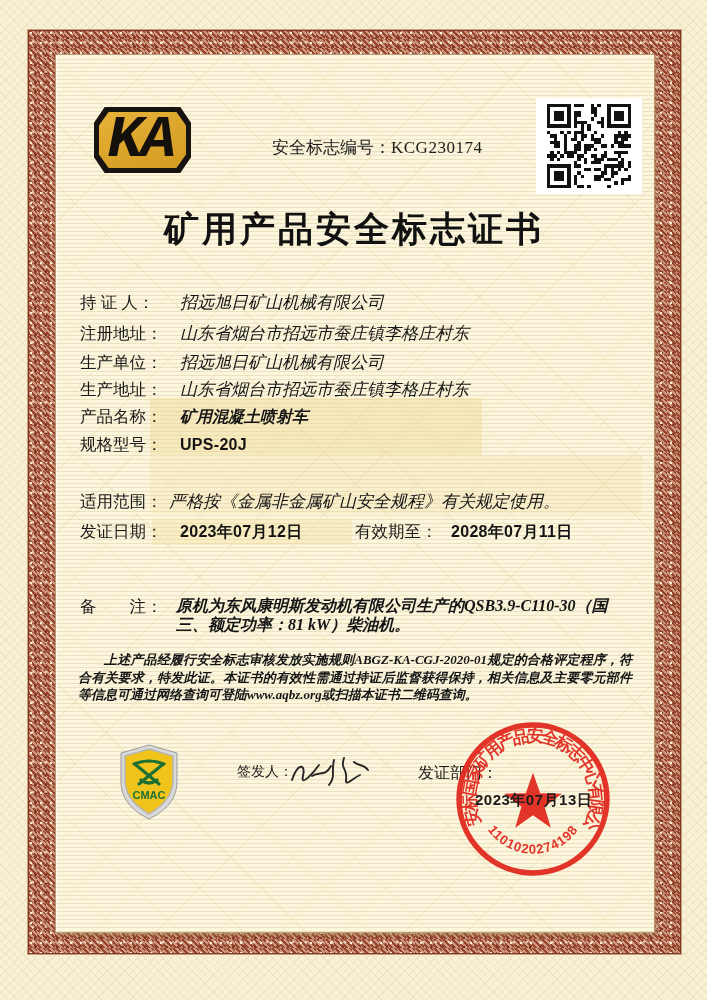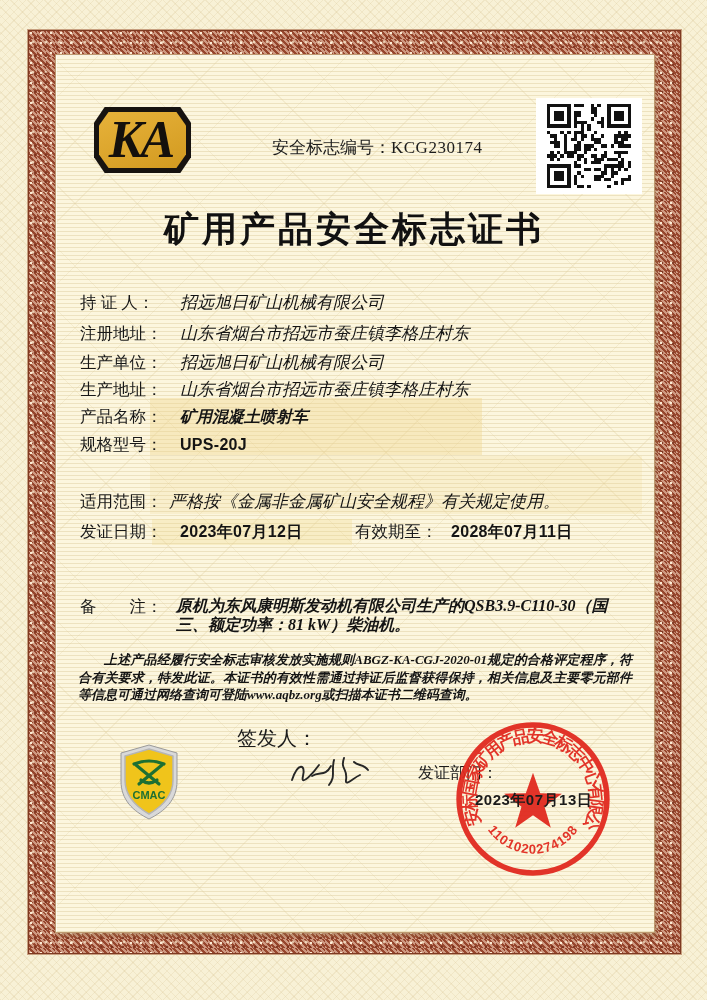--- a/index.html
+++ b/index.html
@@ -39,22 +39,22 @@
   .patch2{left:150px;top:456px;width:492px;height:58px;background:rgba(240,214,140,.20);}
   .patch3{left:152px;top:519px;width:200px;height:26px;background:rgba(240,214,140,.30);}
 
   
   .ka{position:absolute;left:94px;top:107px;width:97px;height:66px;
       clip-path:polygon(11% 0,89% 0,100% 24%,100% 76%,89% 100%,11% 100%,0 76%,0 24%);
       background:#171310;display:flex;align-items:center;justify-content:center;}
   .ka-in{width:87px;height:56px;
       clip-path:polygon(11% 0,89% 0,100% 24%,100% 76%,89% 100%,11% 100%,0 76%,0 24%);
       background:linear-gradient(160deg,#e7b23a,#d29a20);display:flex;align-items:center;justify-content:center;}
-  .ka-tx{font-family:Liberation Serif, serif;font-weight:900;font-style:italic;
-      font-size:52px;line-height:1;color:#14100c;letter-spacing:-3px;transform:translateX(-2px);}
+  .ka-tx{font-family:Liberation Mono, monospace;font-weight:900;font-style:italic;
+      font-size:60px;line-height:1;color:#14100c;letter-spacing:-3px;transform:translateX(-2px);}
 
   .cert-no{position:absolute;left:272px;top:136px;font-size:17px;white-space:nowrap;}
   .cert-no .num{font-family:"Liberation Serif","DejaVu Serif",serif;letter-spacing:.5px;}
 
   .qr{position:absolute;left:536px;top:98px;width:106px;height:96px;background:#fff;
       display:flex;align-items:center;justify-content:center;}
   .qr svg{width:88px;height:84px;}
 
   .title{position:absolute;left:55px;top:206px;width:598px;margin:0;text-align:center;
       font-family:Liberation Serif, serif;font-weight:900;
@@ -72,21 +72,21 @@
   .kai-b{font-style:italic;font-weight:700;font-size:16px;}
   .vs{font-family:"Liberation Sans","DejaVu Sans",sans-serif;font-weight:700;font-size:16px;letter-spacing:.3px;}
   .row-remark{display:flex;white-space:normal;margin-top:40px;}
   .row-remark .val{width:462px;line-height:19px;}
 
   .statement{position:absolute;left:78px;top:638px;width:554px;font-size:13px;line-height:17.5px;
       text-align:justify;text-indent:2em;font-style:italic;font-weight:700;color:#141414;}
 
   
   .cmac{position:absolute;left:119px;top:744px;width:60px;height:76px;}
-  .signer{position:absolute;left:237px;top:725px;font-size:20px;}
+  .signer{position:absolute;left:237px;top:763px;font-size:14px;}
   .sig{position:absolute;left:284px;top:750px;width:100px;height:48px;}
   .dept{position:absolute;left:384px;top:763px;font-size:16px;margin-left:34px;}
   .stamp{position:absolute;left:452px;top:718px;width:162px;height:162px;opacity:.93;}
   .stamp-date{position:absolute;left:475px;top:791px;font-family:"Liberation Sans","DejaVu Sans",sans-serif;
       font-weight:700;font-size:15px;color:#1b1b1b;letter-spacing:.5px;}
 </style>
 </head>
 <body>
 
 <div class="page">

